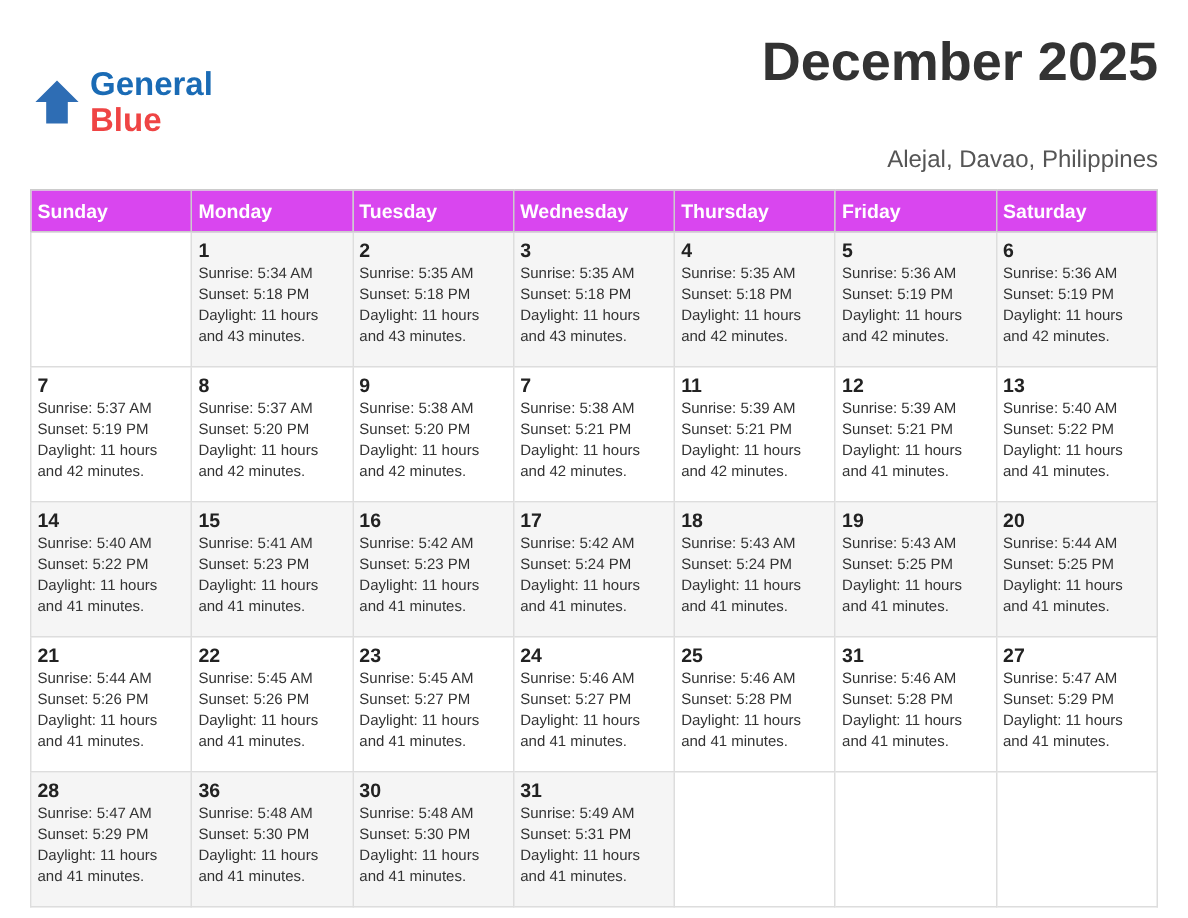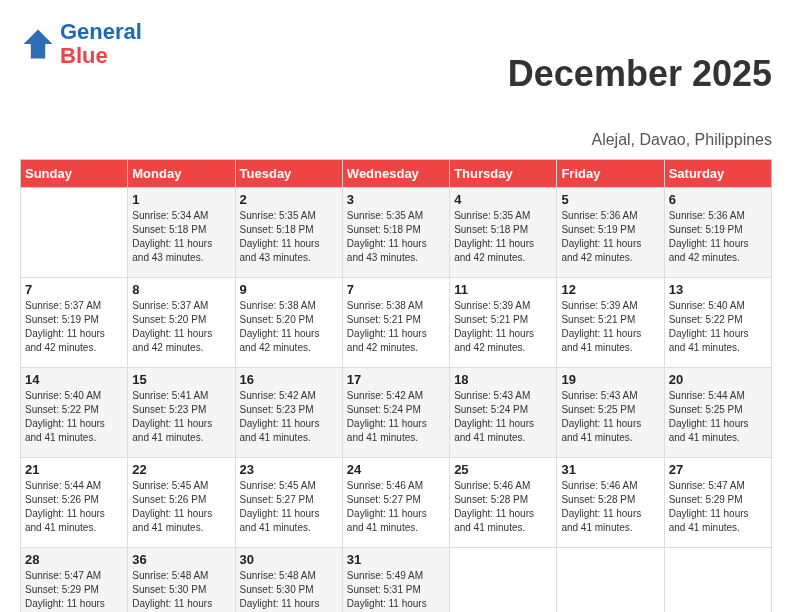--- a/index.html
+++ b/index.html
@@ -6,21 +6,21 @@
     body {
       font-family: Arial, sans-serif;
       background: #fff;
       width: 792px;
       min-height: 612px;
       padding: 20px;
     }
     .header {
       display: flex;
       justify-content: space-between;
-      align-items: flex-start;
+      align-items: center;
       margin-bottom: 10px;
       gap: 24px;
     }
     .logo {
       display: flex;
       align-items: center;
     }
     .logo-text {
       font-size: 22px;
       font-weight: bold;
@@ -35,34 +35,33 @@
       height: 36px;
       margin-right: 4px;
     }
     .title-block {
       text-align: right;
     }
     .month-title {
       font-size: 36px;
       font-weight: bold;
       color: #333;
-      margin-top: 33px;
     }
     .location {
       font-size: 16px;
       color: #555;
       margin-top: 36px;
     }
     table {
       width: 100%;
       border-collapse: collapse;
       font-size: 11px;
     }
     thead tr {
-      background-color: #ef4444;
+      background-color: #d946ef;
       color: #fff;
     }
     thead th {
       padding: 6px 4px;
       text-align: left;
       font-size: 13px;
       font-weight: bold;
       border: 1px solid #ccc;
     }
     tbody tr {

